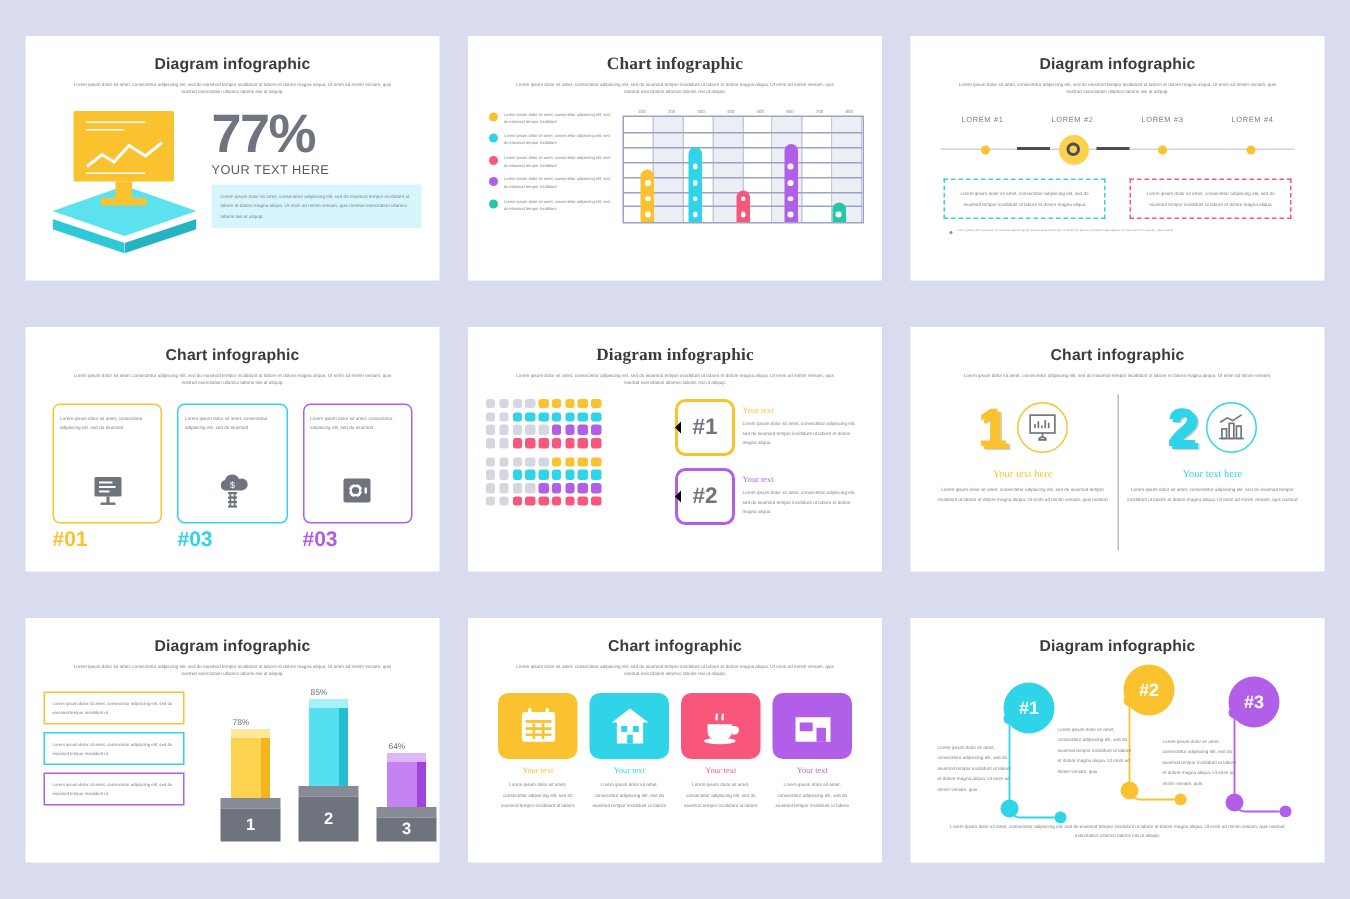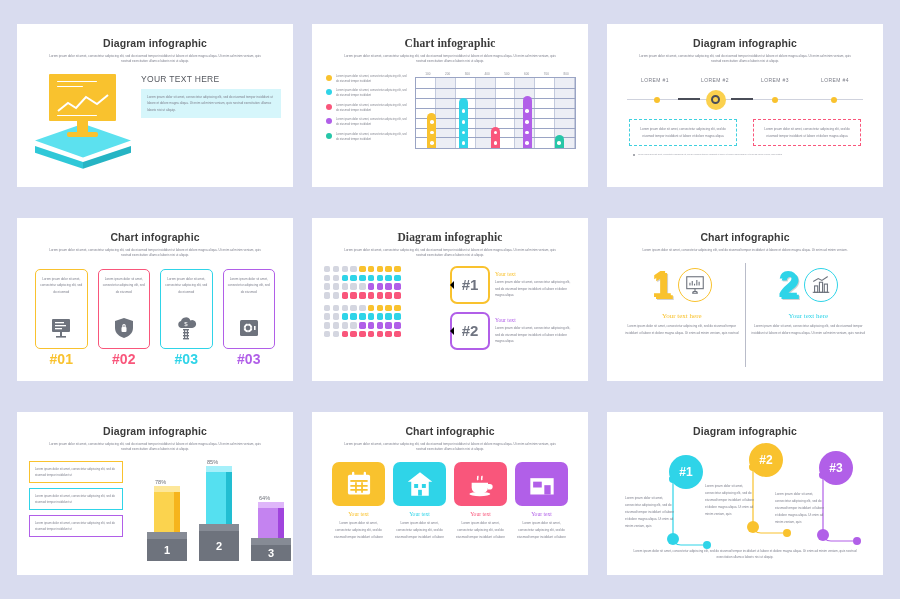--- a/index.html
+++ b/index.html
@@ -128,21 +128,21 @@
   .s3-boxes { display: flex; gap: 16px; margin: 8px 10px 0; }
   .dbox { flex: 1; padding: 6px 7px; font-size: 3.1px; line-height: 2.2; color: #7d7f8c; text-align: center; }
   .dbox.cy { border: .8px dashed #3fd0de; }
   .dbox.pk { border: .8px dashed #f9567b; }
   .s3-note { display: flex; gap: 3px; margin: 7px 14px 0; align-items: flex-start; }
   .s3-note .b { width: 2px; height: 2px; border-radius: 50%; background: #8a8c95; margin-top: 1px; flex: none; }
   .s3-note .t { font-size: 2px; color: #9a9ca6; line-height: 1.6; }
 
   
   .cards { display: flex; gap: 10px; margin: 10px 6px 0; }
-  .card { flex: 1; text-align: center; }
+  .card { flex: 1; }
   .card-box {
     border: 1.6px solid #ccc; border-radius: 5px; height: 80px;
     padding: 6px 4px 4px; display: flex; flex-direction: column;
     align-items: center; justify-content: space-between;
   }
   .card-txt { font-size: 3.1px; line-height: 2.1; color: #7d7f8c; }
   .card-num { font-size: 14px; font-weight: bold; margin-top: 2px; }
   .ic { width: 24px; height: 24px; }
 
   
@@ -230,20 +230,21 @@
         <div class="monitor">
           <div class="m-line" style="left:8px;top:7px;width:40px;"></div>
           <div class="m-line" style="left:8px;top:12px;width:26px;"></div>
           <svg class="m-spark" viewBox="0 0 52 20">
               <polyline points="1,17 11,9 19,14 29,3 40,10 51,1" fill="none" stroke="#fff" stroke-width="2"></polyline>
             </svg>
           <div class="m-line" style="left:8px;top:41px;width=40px;width:40px;"></div>
         </div>
       </div>
       <div class="s1-right">
+        <div class="big-pct">77%</div>
         <div class="your-text">YOUR TEXT HERE</div>
         <div class="cyan-box">Lorem ipsum dolor sit amet, consectetur adipiscing elit, sed do eiusmod tempor incididunt ut labore et dolore magna aliqua. Ut enim ad minim veniam, quis nostrud exercitation ullamco laboris nisi ut aliquip.</div>
       </div>
     </div>
   </div>
 
   <div class="slide">
     <div class="s-title serif-title">Chart infographic</div>
     <div class="s-sub">Lorem ipsum dolor sit amet, consectetur adipiscing elit, sed do eiusmod tempor incididunt ut labore et dolore magna aliqua. Ut enim ad minim veniam, quis nostrud exercitation ullamco laboris nisi ut aliquip.</div>
     <div class="s2-body">
@@ -378,33 +379,20 @@
                 <rect x="11" y="16" width="2" height="5"></rect>
                 <rect x="7" y="20" width="10" height="1.6"></rect>
                 <g fill="#fff">
                   <rect x="6" y="6" width="9" height="1.3"></rect>
                   <rect x="6" y="9" width="11" height="1.3"></rect>
                   <rect x="6" y="12" width="7" height="1.3"></rect>
                 </g>
               </svg></div>
           </div>
           <div class="card-num" style="color: rgb(249, 194, 46);">#01</div>
-        </div>
-        <div class="card">
-          <div class="card-box" style="border-color: rgb(249, 86, 123);">
-            <div class="card-txt">Lorem ipsum dolor sit amet, consectetur adipiscing elit, sed do eiusmod</div>
-            <div><svg class="ic" viewBox="0 0 24 24" fill="#6e737d">
-                <path d="M12 2 3 5v7c0 5 4 8.5 9 10 5-1.5 9-5 9-10V5z"></path>
-                <g fill="#fff">
-                  <rect x="9.5" y="11" width="5" height="5" rx="1"></rect>
-                  <path d="M10.3 11V9.6a1.7 1.7 0 013.4 0V11h-1.2V9.6a.5.5 0 00-1 0V11z"></path>
-                </g>
-              </svg></div>
-          </div>
-          <div class="card-num" style="color: rgb(249, 86, 123);">#02</div>
         </div>
         <div class="card">
           <div class="card-box" style="border-color: rgb(47, 212, 232);">
             <div class="card-txt">Lorem ipsum dolor sit amet, consectetur adipiscing elit, sed do eiusmod</div>
             <div><svg class="ic" viewBox="0 0 24 24" fill="#6e737d">
                 <path d="M7 12a3.6 3.6 0 010-7 5 5 0 019.4-.6A4 4 0 1118 12z"></path>
                 <text x="12" y="10" font-size="6" fill="#fff" text-anchor="middle" font-family="Liberation Sans">$</text>
                 <g>
                   <rect x="9" y="13" width="6" height="1.4"></rect>
                   <rect x="9" y="16" width="6" height="1.4"></rect>

